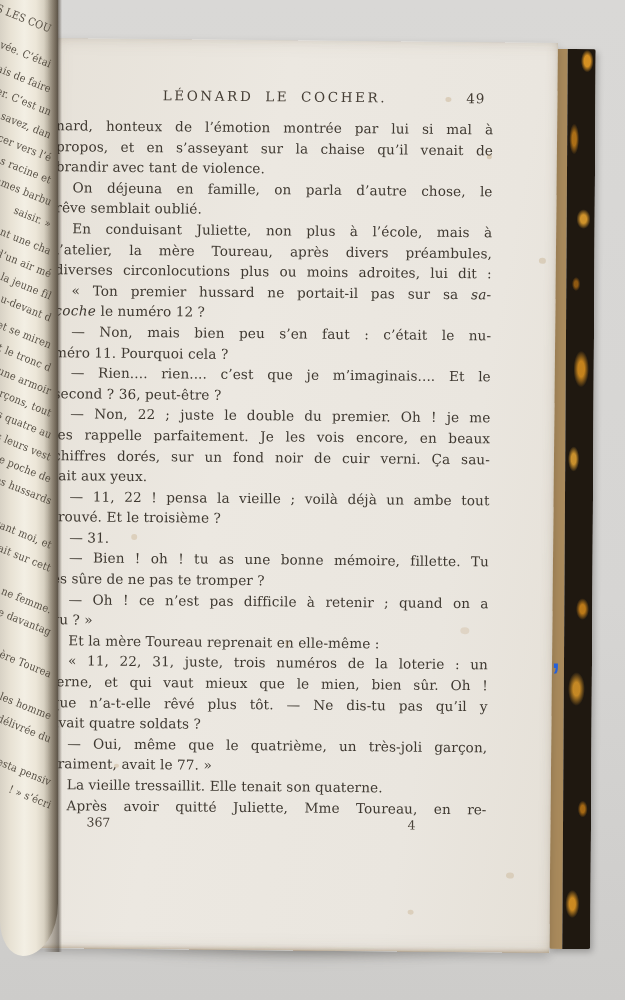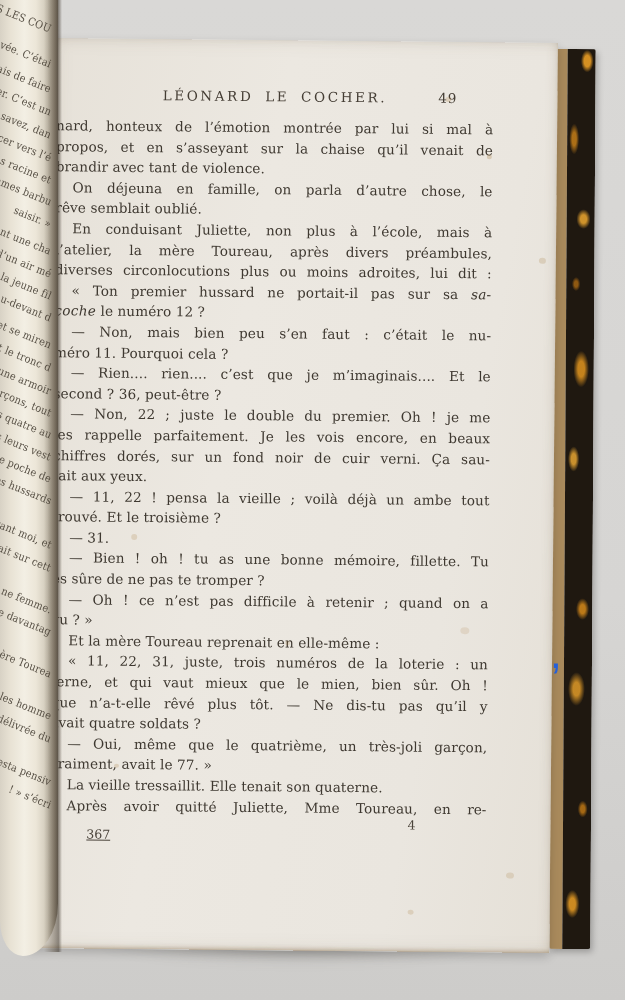--- a/index.html
+++ b/index.html
@@ -42,30 +42,30 @@
   
   .page{position:absolute;left:36px;top:38px;width:522px;height:910px;
     transform:rotate(.55deg);transform-origin:0 0;
     background:linear-gradient(100deg,#e6e1d8 0%,#ece8e1 38%,#eae6df 75%,#e5e0d7 100%);
     box-shadow:inset 20px 0 26px -14px rgba(95,78,55,.55),
                inset -6px 0 12px -6px rgba(120,100,70,.25),
                inset 0 -3px 4px -2px rgba(130,95,50,.40),
                0 4px 10px rgba(0,0,0,.18);}
   .header{position:absolute;left:21px;top:48px;width:437px;height:20px;
     color:#443d34;font-size:13.5px;letter-spacing:2.6px;word-spacing:5px;text-align:center;}
-  .pagenum{position:absolute;right:36px;top:0;letter-spacing:1px;}
+  .pagenum{position:absolute;right:8px;top:0;letter-spacing:1px;}
   .textblock{position:absolute;left:21px;top:77px;width:437px;}
   .line{height:20.6px;line-height:20.6px;font-size:13.6px;color:#3e3830;
     text-align:justify;text-align-last:left;letter-spacing:.1px;white-space:nowrap;}
   .line.just{text-align-last:justify;white-space:normal;}
   .line.ind{padding-left:17px;}
   .line i{letter-spacing:.3px;}
   .footer{position:absolute;left:21px;top:776px;width:437px;height:20px;
     font-size:12.5px;color:#4a433a;}
-  .sig-left{position:absolute;left:37px;top:12px;text-decoration:underline;}
+  .sig-left{position:absolute;left:37px;top:0;}
   .sig-right{position:absolute;left:358px;top:0;}
 
   
   .left-strip{position:absolute;left:0;top:0;width:58px;height:956px;
     background:linear-gradient(90deg,#d8d2c5 0%,#e8e2d4 18%,#f3efe4 42%,#ece6d8 62%,#cfc8b8 82%,#9c9384 96%,#8a8274 100%);
     border-bottom-left-radius:26px 40px;border-bottom-right-radius:40px 60px;
     overflow:hidden;}
   .frag{position:absolute;right:7px;white-space:nowrap;
     font-size:10.8px;color:#564f44;letter-spacing:.2px;
     transform:rotate(22deg) scaleX(.9);transform-origin:100% 50%;}

